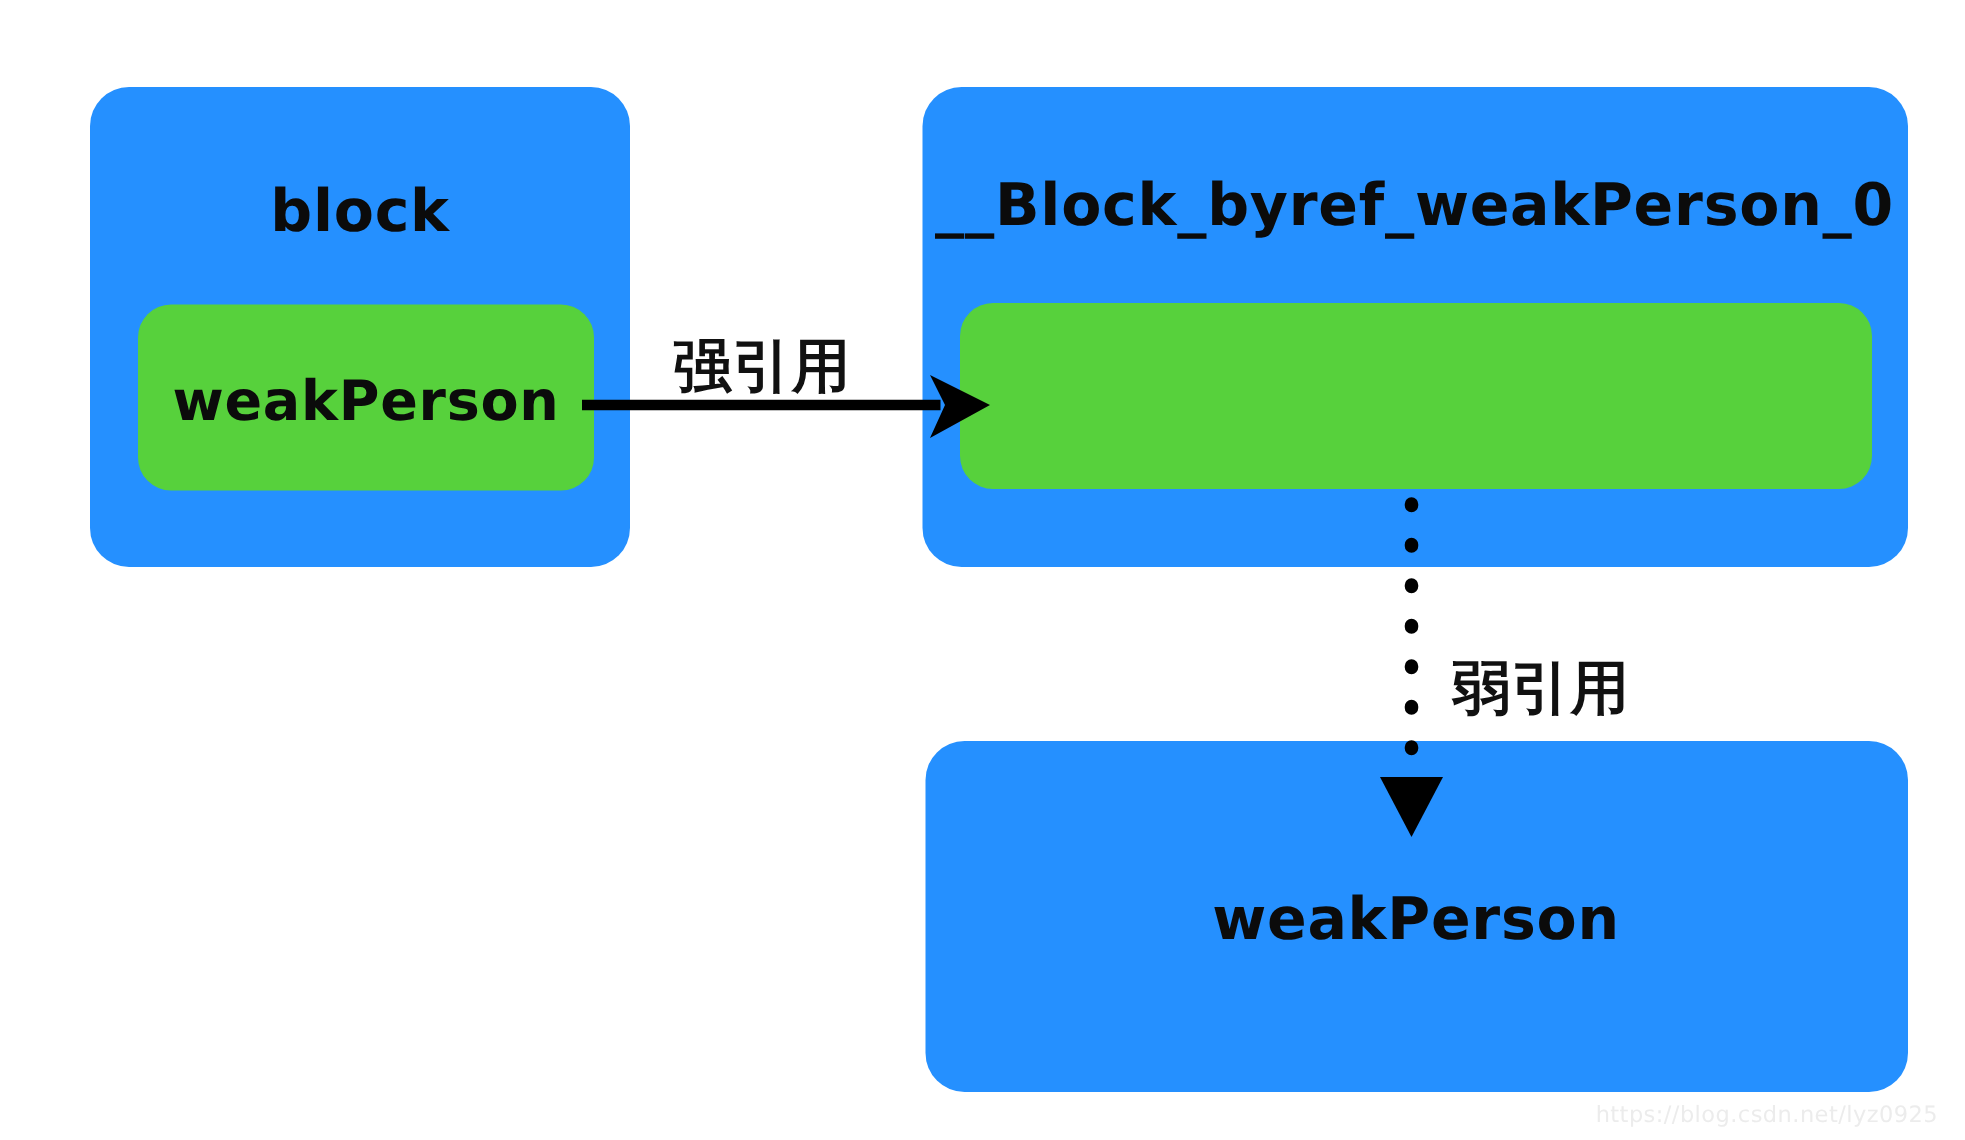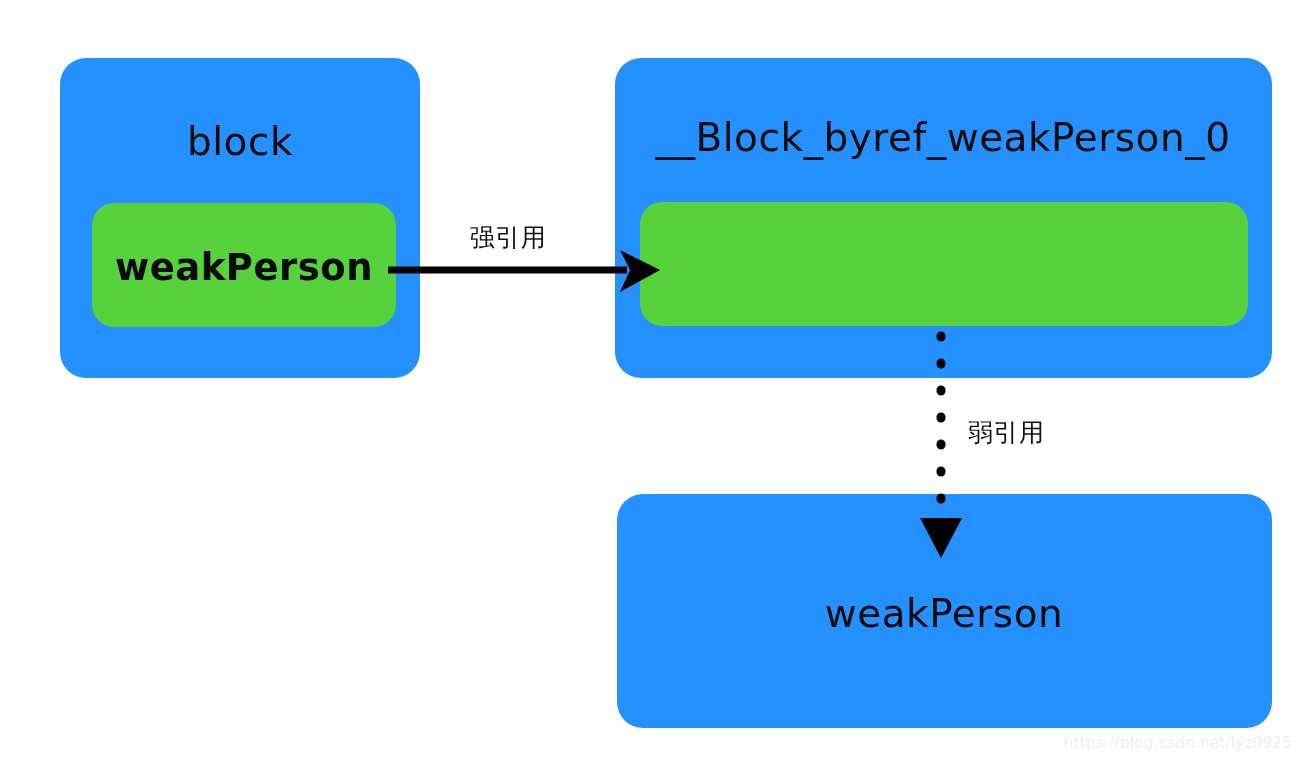--- a/index.html
+++ b/index.html
@@ -37,29 +37,29 @@
   .label {
     position: absolute;
     color: #0b0b0b;
     font-family: "DejaVu Sans", "Liberation Sans", sans-serif;
     white-space: nowrap;
     line-height: 1;
     letter-spacing: 0.5px;
   }
   .title-label {
     font-size: 39px;
-    font-weight: 400;
+    font-weight: 700;
   }
   .green-label {
     font-size: 37px;
     font-weight: 600;
   }
   .edge-label {
-    font-size: 25px;
-    font-weight: 400;
+    font-size: 39px;
+    font-weight: 700;
     color: #111111;
   }
   .center-x {
     transform: translateX(-50%);
   }
 
   
   .watermark {
     position: absolute;
     font-size: 15px;
@@ -111,17 +111,17 @@
     </g>
 
     <g>
       <line x1="941" y1="336" x2="941" y2="518" stroke="#000000" stroke-width="9" stroke-linecap="round" stroke-dasharray="1 26"></line>
       <polygon points="920,518 962,518 941,558" fill="#000000"></polygon>
     </g>
   </svg>
 
   <div class="label edge-label center-x" style="left:508px; top:225px;">强引用</div>
 
-  <div class="label edge-label" style="left:968px; top:420px;">弱引用</div>
+  <div class="label edge-label" style="left:968px; top:440px;">弱引用</div>
 
   <div class="watermark" style="right:18px; bottom:8px;">https://blog.csdn.net/lyz0925</div>
 
 </div>
 
 </body></html>

